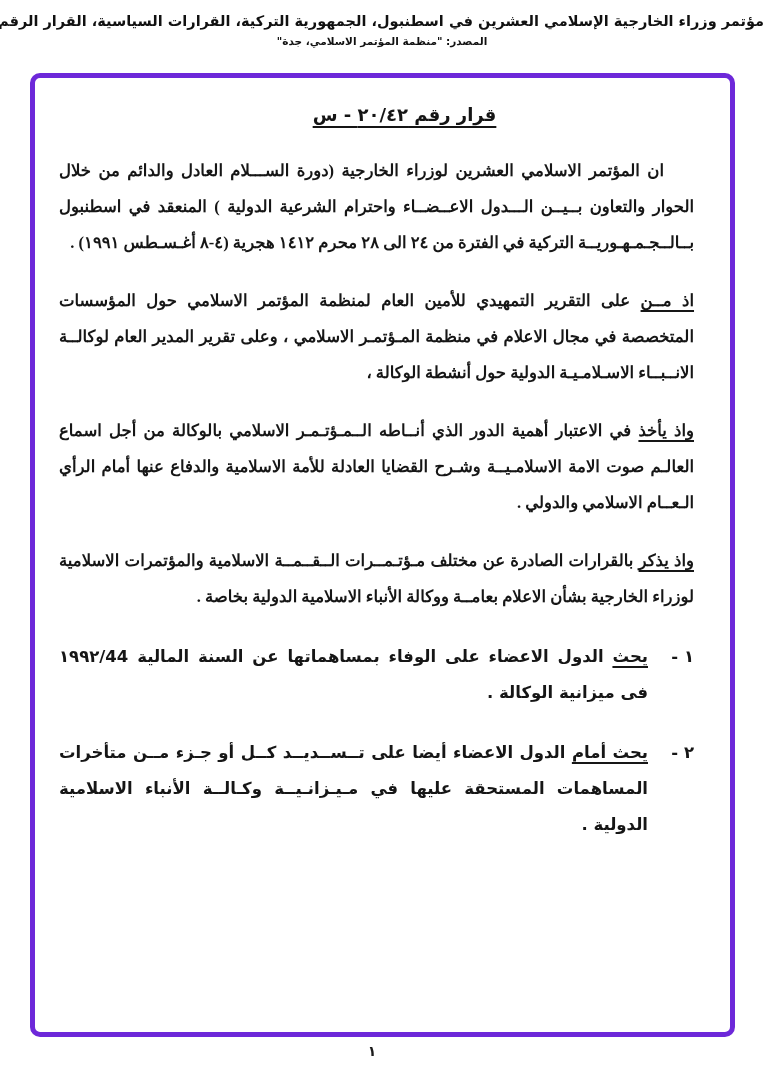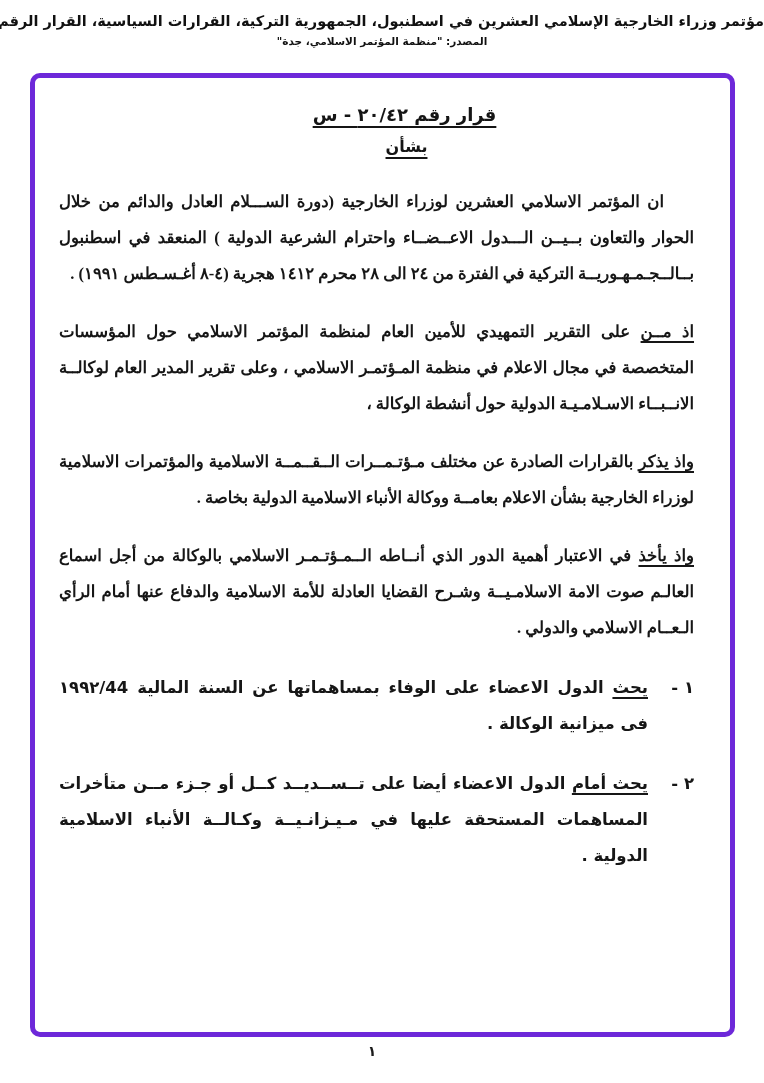--- a/index.html
+++ b/index.html
@@ -105,30 +105,29 @@
 <div class="page">
 
   <div class="top-header">مؤتمر وزراء الخارجية الإسلامي العشرين في اسطنبول، الجمهورية التركية، القرارات السياسية، القرار الرقم ٢٠/٤٢-س</div>
 
   <div class="source-line">المصدر:  "منظمة المؤتمر الاسلامي، جدة"</div>
 
   <div class="doc-frame">
 
     <div class="title-block">
       <div class="title-line t1">قرار رقم ٢٠/٤٢ - س</div>
-      <div class="title-line t2">بشأن</div>
     </div>
 
     <div class="para indent-first"><span class="lead"></span><span>ان المؤتمر الاسلامي العشرين لوزراء الخارجية (دورة الســـلام العادل والدائم من خلال الحوار والتعاون بــيــن الـــدول الاعــضــاء واحترام الشرعية الدولية ) المنعقد في اسطنبول بــالــجـمـهـوريــة التركية في الفترة من ٢٤ الى ٢٨ محرم ١٤١٢ هجرية (٤-٨ أغـسـطس ١٩٩١) .</span></div>
 
     <div class="para"><span class="lead">اذ مــن</span><span> على التقرير التمهيدي للأمين العام لمنظمة المؤتمر الاسلامي حول المؤسسات المتخصصة في مجال الاعلام في منظمة المـؤتمـر الاسلامي ، وعلى تقرير المدير العام لوكالــة الانــبــاء الاسـلامـيـة الدولية حول أنشطة الوكالة ،</span></div>
 
+    <div class="para"><span class="lead">واذ يأخذ</span><span> في الاعتبار أهمية الدور الذي أنــاطه الــمـؤتـمـر الاسلامي بالوكالة من أجل اسماع العالـم صوت الامة الاسلامـيــة وشـرح القضايا العادلة للأمة الاسلامية والدفاع عنها أمام الرأي الـعــام الاسلامي والدولي .</span></div>
+
     <div class="para"><span class="lead">واذ يذكر</span><span> بالقرارات الصادرة عن مختلف مـؤتـمــرات الــقــمــة الاسلامية والمؤتمرات الاسلامية لوزراء الخارجية بشأن الاعلام بعامــة ووكالة الأنباء الاسلامية الدولية بخاصة .</span></div>
-
-    <div class="para"><span class="lead">واذ يأخذ</span><span> في الاعتبار أهمية الدور الذي أنــاطه الــمـؤتـمـر الاسلامي بالوكالة من أجل اسماع العالـم صوت الامة الاسلامـيــة وشـرح القضايا العادلة للأمة الاسلامية والدفاع عنها أمام الرأي الـعــام الاسلامي والدولي .</span></div>
 
     <div class="item">
       <span class="item-num">١ -</span>
       <span class="item-body"><span class="lead">يحث</span><span> الدول الاعضاء على الوفاء بمساهماتها عن السنة المالية ١٩٩٢/44 فى ميزانية الوكالة .</span></span>
     </div>
 
     <div class="item">
       <span class="item-num">٢ -</span>
       <span class="item-body"><span class="lead">يحث أمام</span><span> الدول الاعضاء أيضا على تــســديــد كــل أو جـزء مــن متأخرات المساهمات المستحقة عليها في مـيـزانـيــة وكـالــة الأنباء الاسلامية الدولية .</span></span>
     </div>

